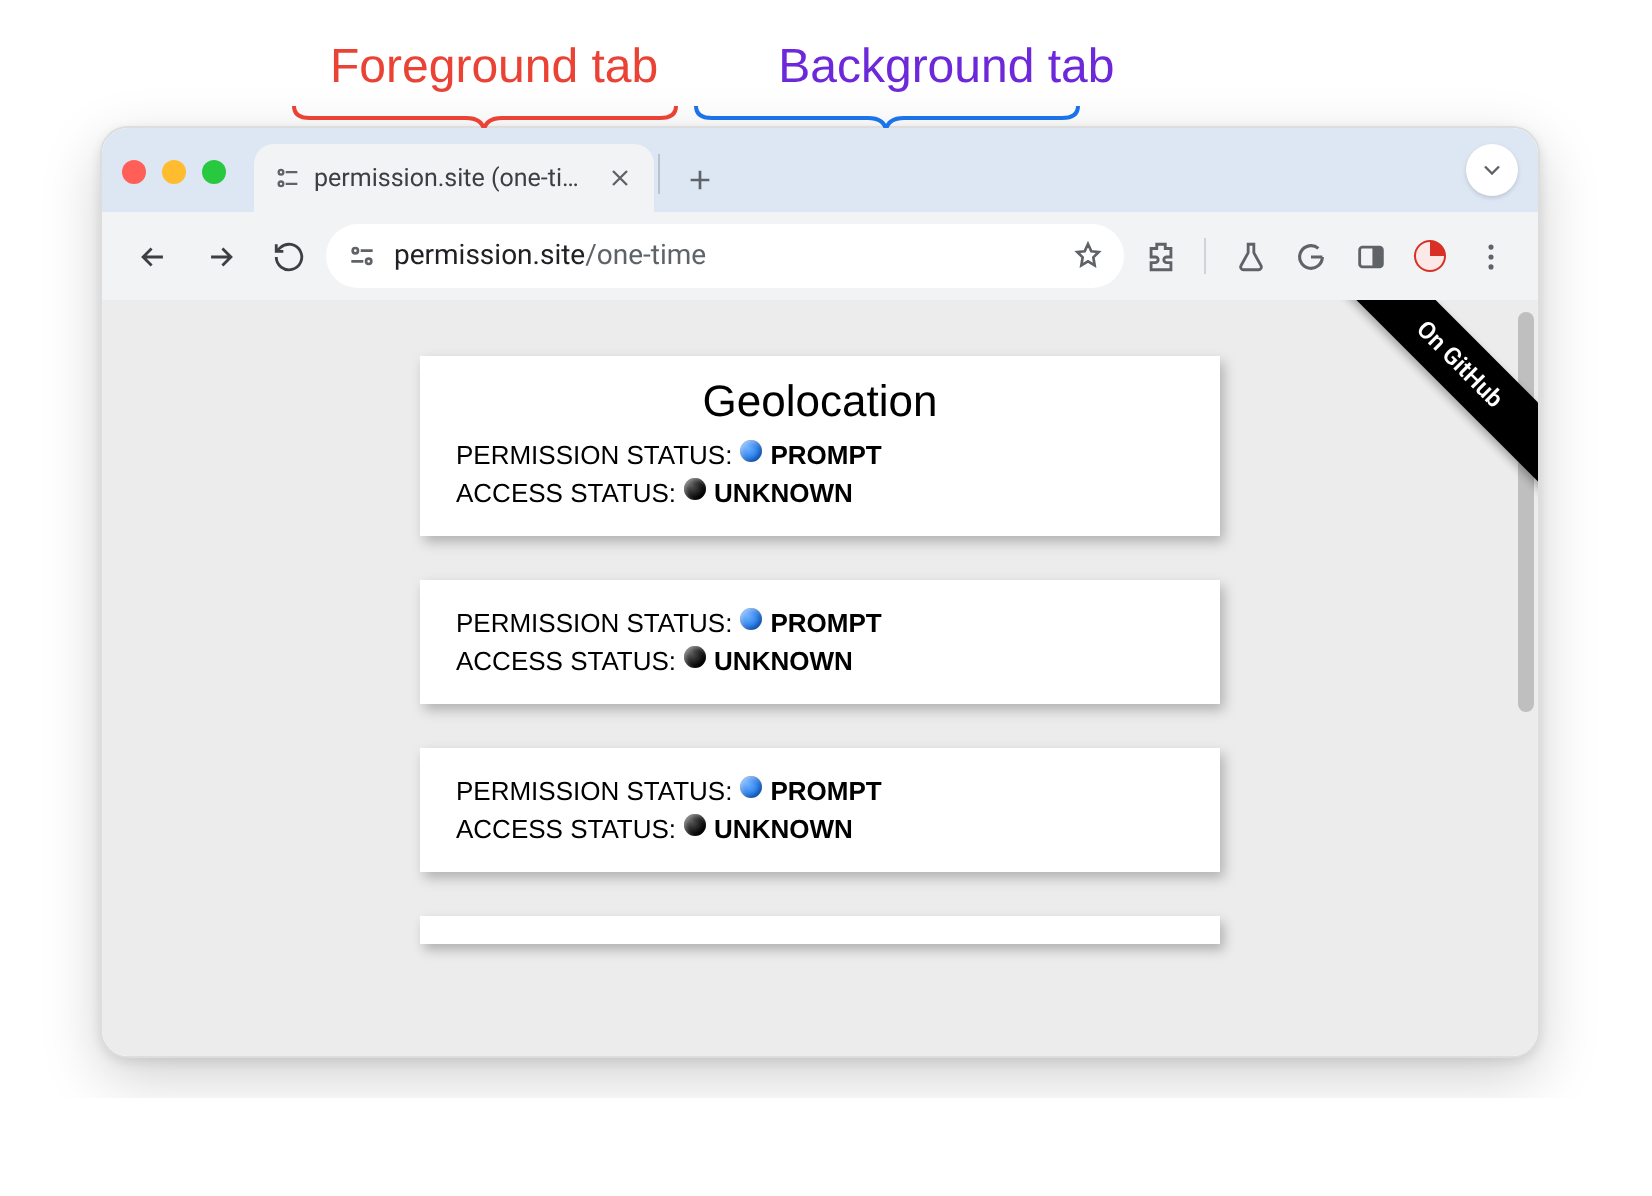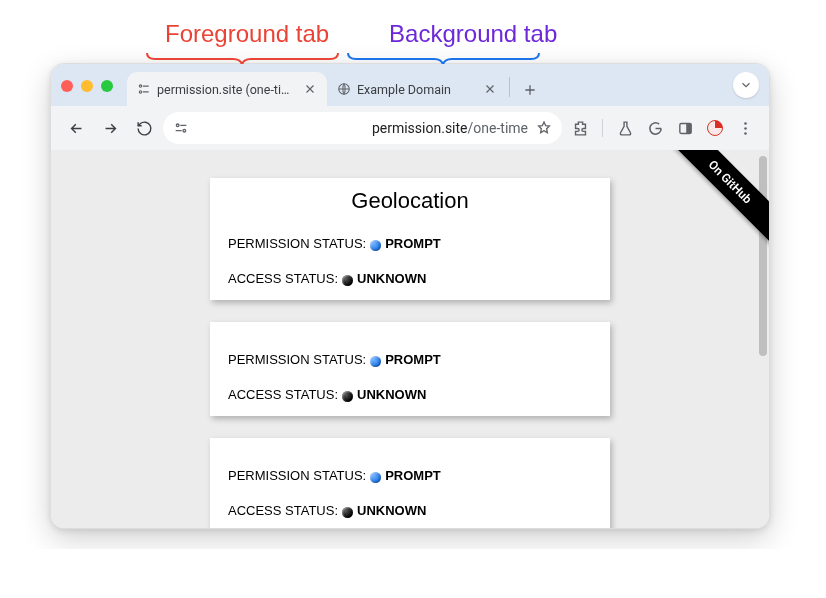--- a/index.html
+++ b/index.html
@@ -94,21 +94,20 @@
   .omnibox {
     flex:1;
     background:#fff;
     border-radius: 18px;
     height: 32px;
     display:flex; align-items:center;
     padding: 0 10px;
     gap:8px;
     color:#5f6368;
     font-size: 14px;
-    text-align: right;
   }
   .omnibox .site-info { width:16px; height:16px; color:#5f6368;}
   .omnibox .url { flex:1; color:#5f6368; }
   .omnibox .url .path { color:#5f6368; }
   .omnibox .url .host { color:#202124; }
   .omnibox .star { width:16px; height:16px; color:#5f6368;}
   .toolbar-right { display:flex; align-items:center; gap:2px; }
   .toolbar-right .sep { width:1px; height:18px; background:#cfd2d6; margin:0 6px;}
   .ext-icon { width:28px;height:28px;display:flex;align-items:center;justify-content:center;color:#5f6368;}
   .ext-icon svg{width:17px;height:17px;}
@@ -154,30 +153,30 @@
     text-align:center;
     font-weight:400;
     font-size:22px;
     margin-bottom:6px;
     font-family: Arial, sans-serif;
   }
   .row {
     font-size:13px;
     font-family: Arial, sans-serif;
     margin-top:4px;
-    display:flex; align-items:flex-end; gap:4px;
+    display:flex; align-items:flex-start; gap:4px;
   }
   .row .lbl { }
   .row .dot-status {
     width:11px;height:11px;border-radius:50%; display:inline-block;
     box-shadow: inset -1px -1px 2px rgba(0,0,0,0.3), inset 1px 1px 2px rgba(255,255,255,0.5);
   }
   .dot-blue { background: radial-gradient(circle at 35% 35%, #6fb1ff, #1a73e8 70%); }
   .dot-black { background: radial-gradient(circle at 35% 35%, #555, #000 70%); }
-  .row .val { font-weight:700;margin-top:16px; }
+  .row .val { font-weight:700; }
   .card-stub {
     width:400px; height:14px; background:#fff;
     box-shadow: 2px 3px 6px rgba(0,0,0,0.25);
   }
 </style>
 </head>
 <body>
 
 <div class="annotations">
   <span class="ann-fg">Foreground tab</span>
@@ -213,34 +212,20 @@
               <path d="M10 7h10M10 17h10"></path>
             </svg>
         </span>
         <span class="title">permission.site (one-time)</span>
         <span class="close">
           <svg viewBox="0 0 24 24" stroke="currentColor" stroke-width="2">
               <path d="M6 6l12 12M18 6L6 18"></path>
             </svg>
         </span>
       </div>
-      <div class="tab">
-        <span class="favicon">
-          <svg viewBox="0 0 24 24" fill="none" stroke="currentColor" stroke-width="1.8">
-              <circle cx="12" cy="12" r="9"></circle>
-              <path d="M3 12h18M12 3c2.5 3 2.5 15 0 18M12 3c-2.5 3-2.5 15 0 18"></path>
-            </svg>
-        </span>
-        <span class="title">Example Domain</span>
-        <span class="close">
-          <svg viewBox="0 0 24 24" stroke="currentColor" stroke-width="2">
-              <path d="M6 6l12 12M18 6L6 18"></path>
-            </svg>
-        </span>
-      </div>
       <div class="tab-sep"></div>
       <div class="new-tab">
         <svg viewBox="0 0 24 24" width="16" height="16" stroke="currentColor" stroke-width="2">
             <path d="M12 5v14M5 12h14"></path>
           </svg>
       </div>
     </div>
     <div class="chevron-btn">
       <svg viewBox="0 0 24 24" width="14" height="14" stroke="#5f6368" stroke-width="2" fill="none">
           <path d="M6 9l6 6 6-6"></path>

